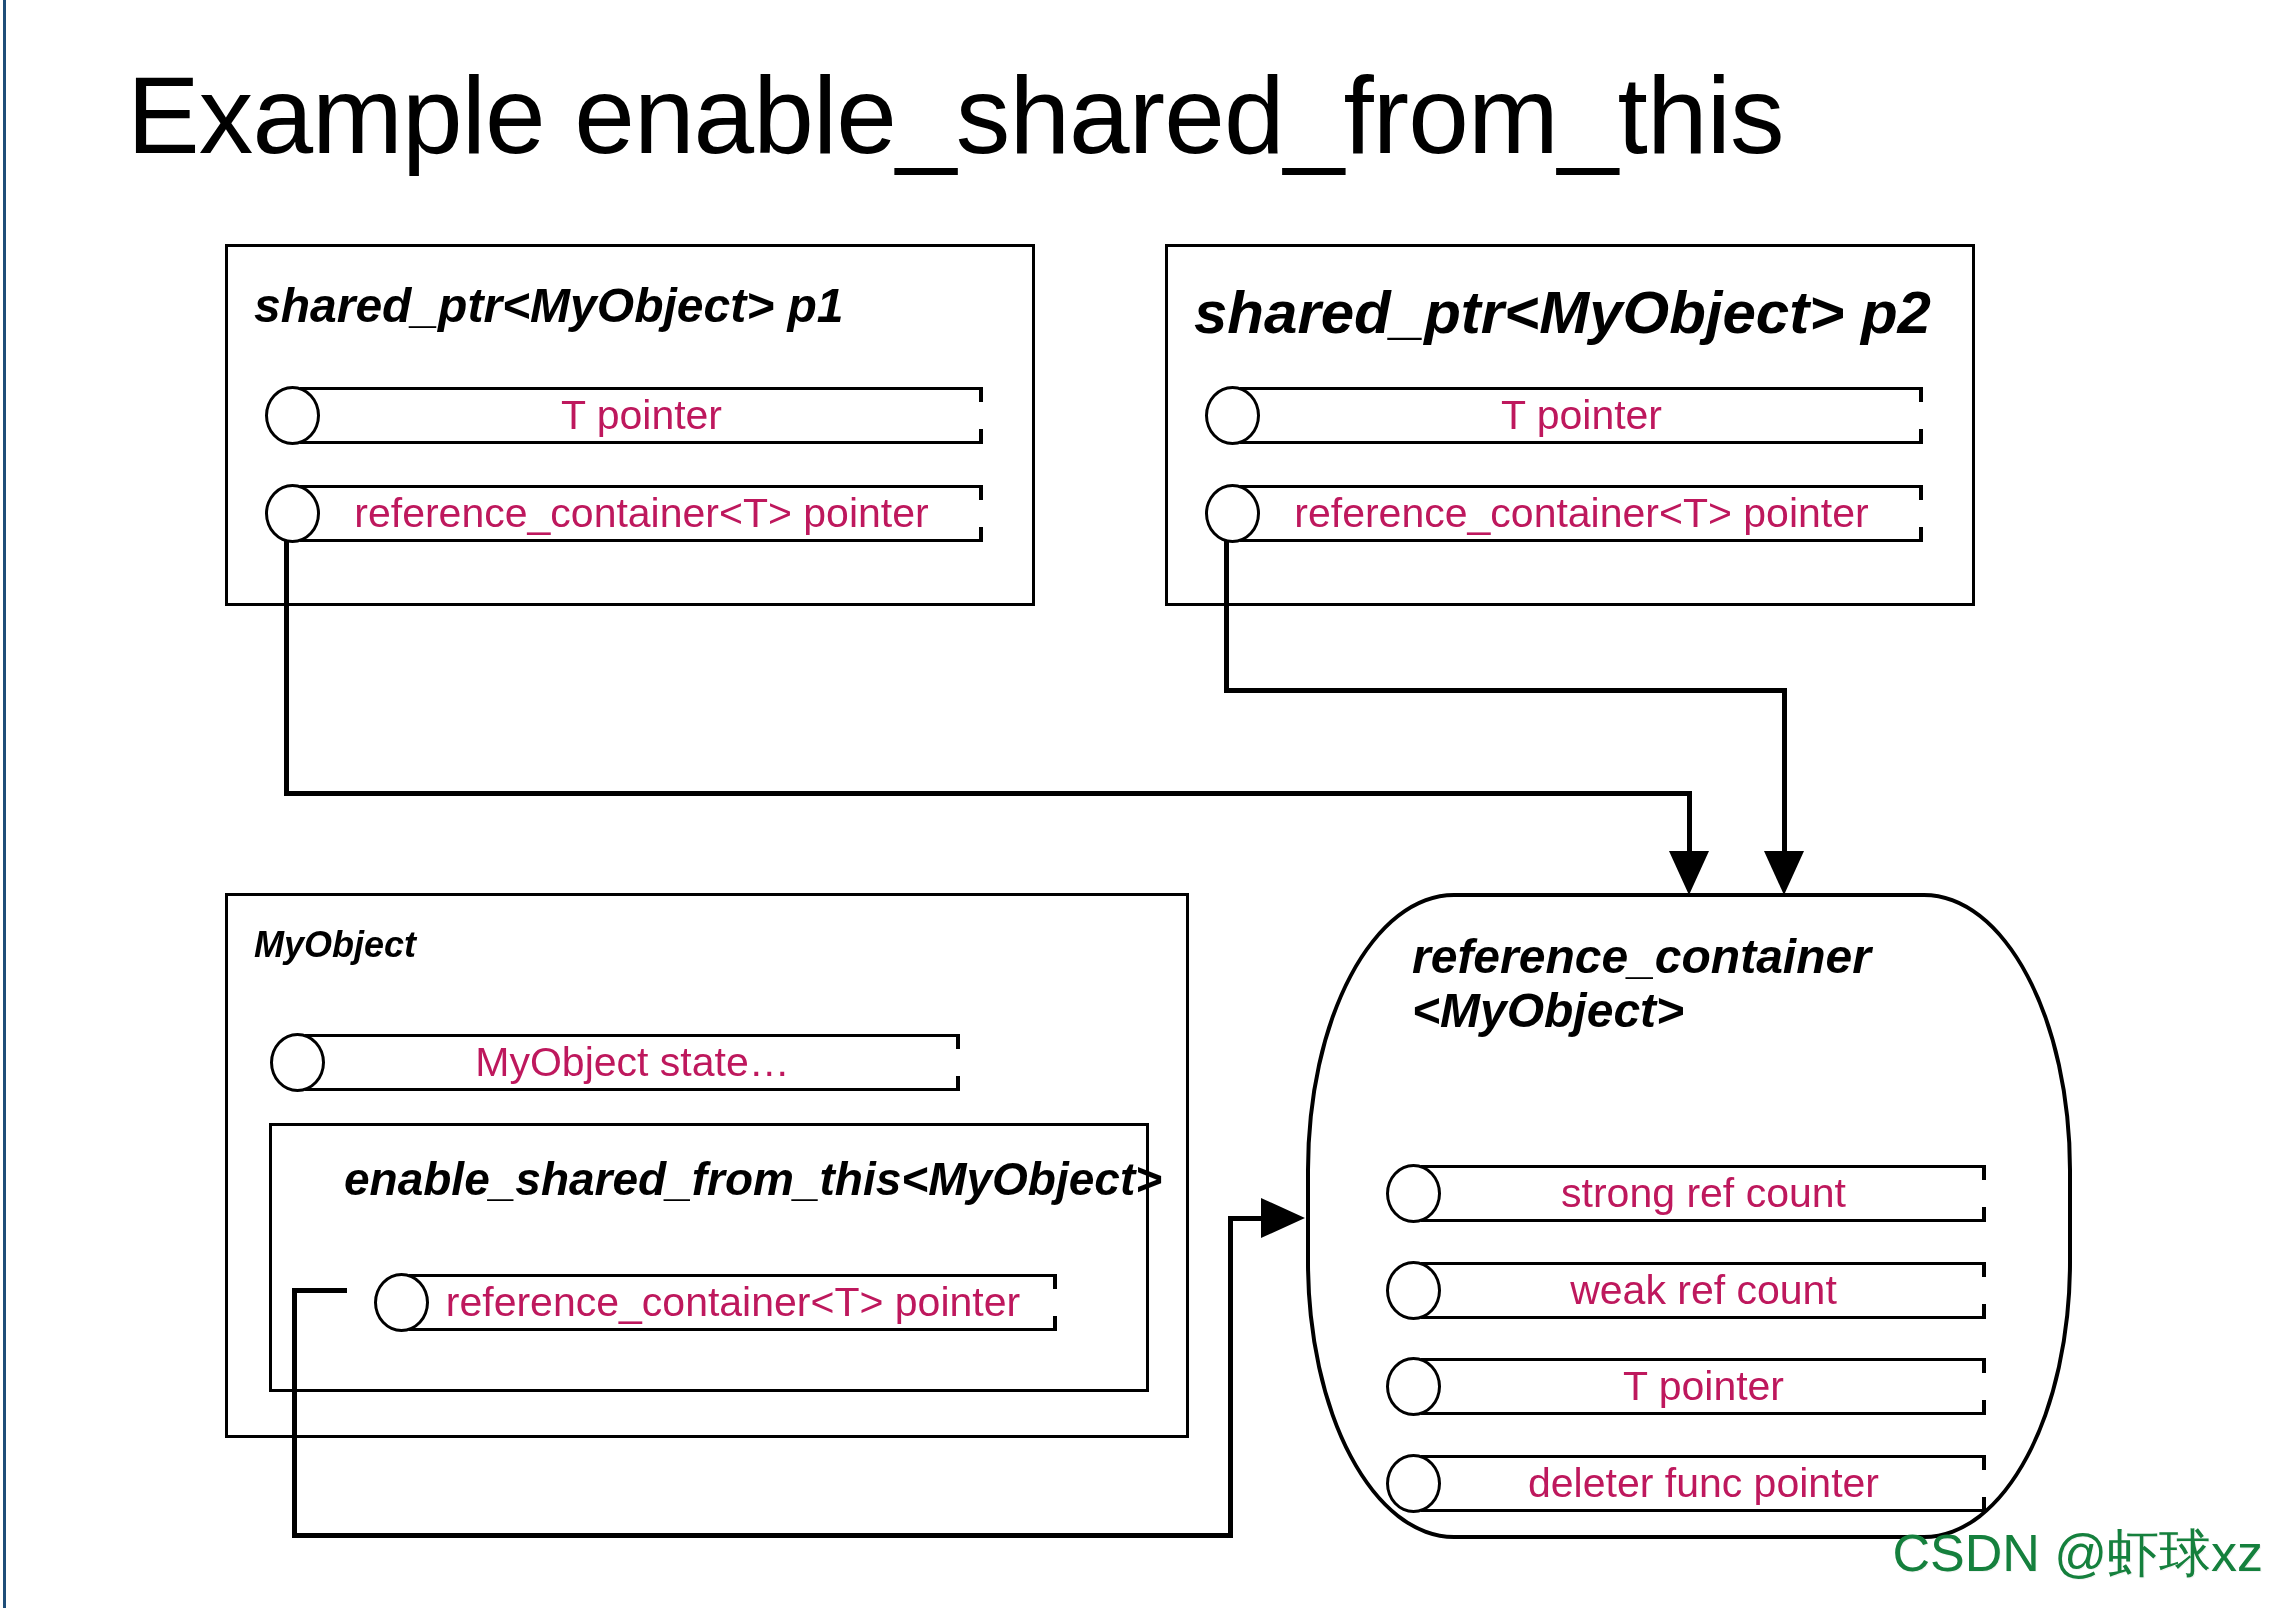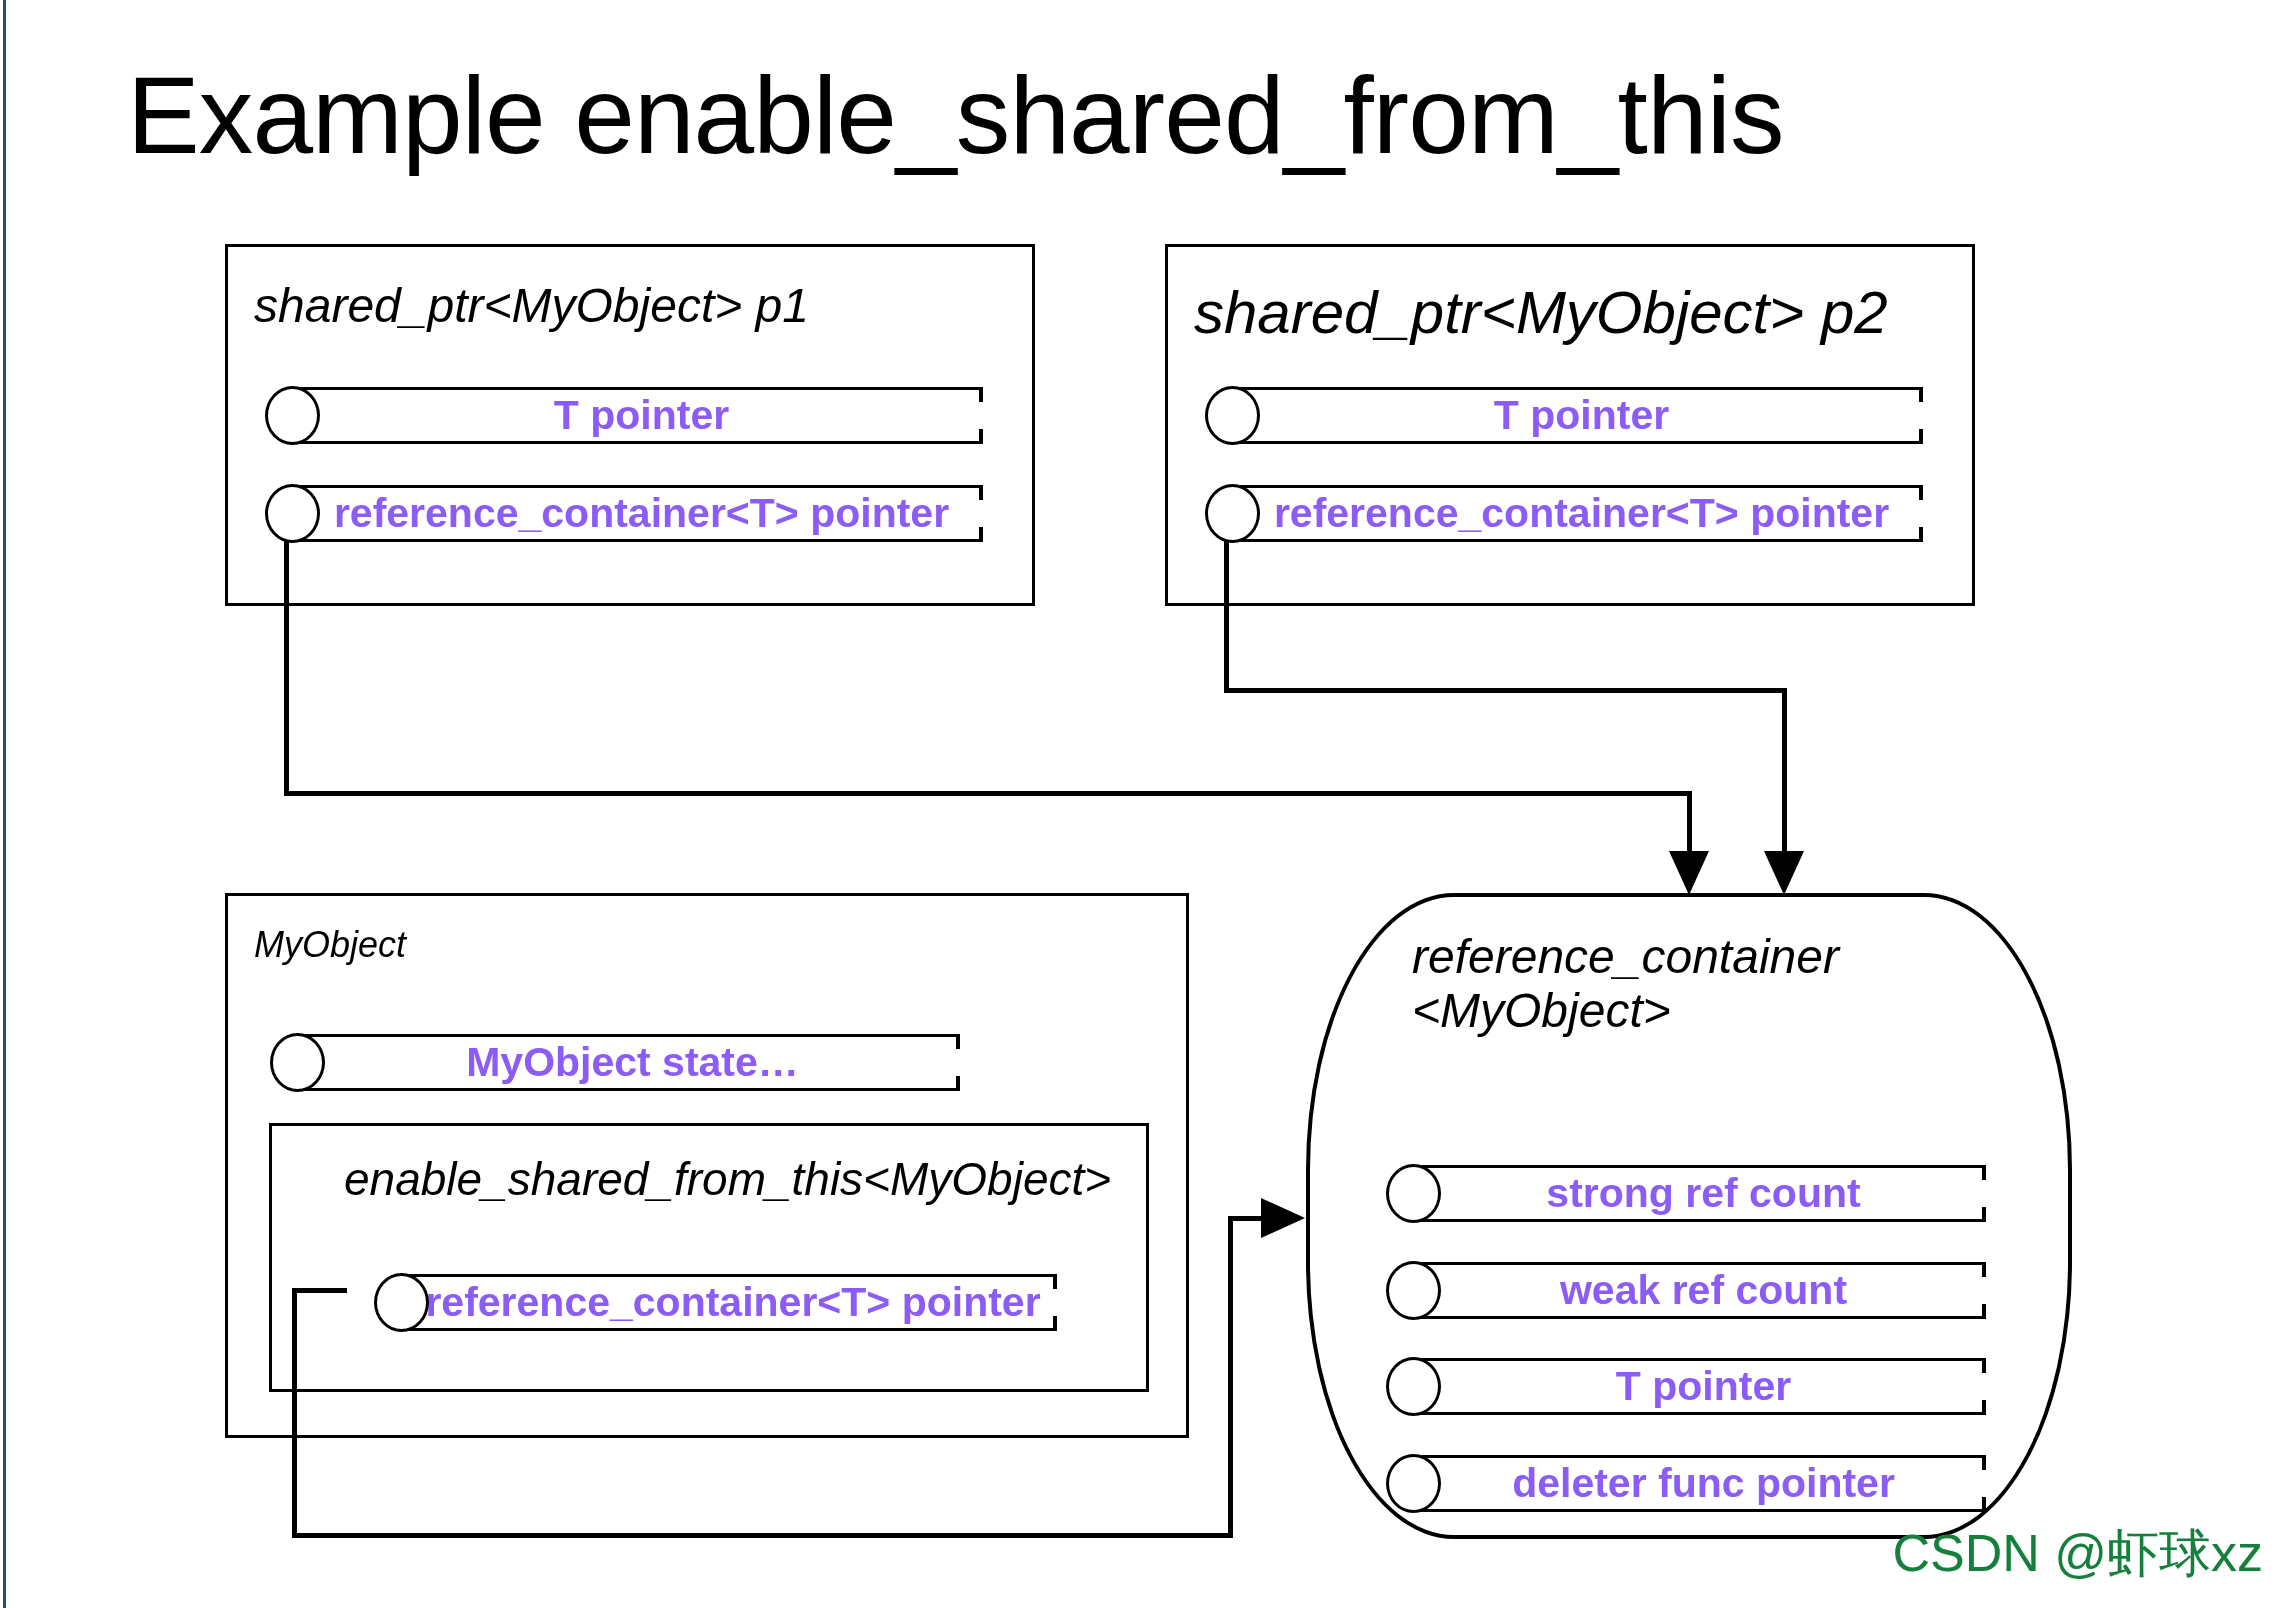--- a/index.html
+++ b/index.html
@@ -42,21 +42,21 @@
   
   .box {
     position: absolute;
     box-sizing: border-box;
     border: 3.7px solid #000000;
     background: transparent;
   }
   .box-title {
     position: absolute;
     font-style: italic;
-    font-weight: 400;
+    font-weight: 700;
     color: #000000;
     white-space: pre-line;
   }
 
   
   .field {
     position: absolute;
     height: 57px;
   }
   .field .bracket {
@@ -107,24 +107,23 @@
   .field .flabel {
     position: absolute;
     left: 35px;
     right: 0;
     top: 0;
     bottom: 0;
     display: flex;
     align-items: center;
     justify-content: center;
     font-size: 41px;
-    color: #8b5cf6;
+    color: #be185d;
     white-space: nowrap;
     z-index: 2;
-    font-weight: bold;
   }
 
   
   .rounded-box {
     position: absolute;
     box-sizing: border-box;
     border: 4.6px solid #000;
     border-radius: 148px / 277px;
     background: transparent;
   }

